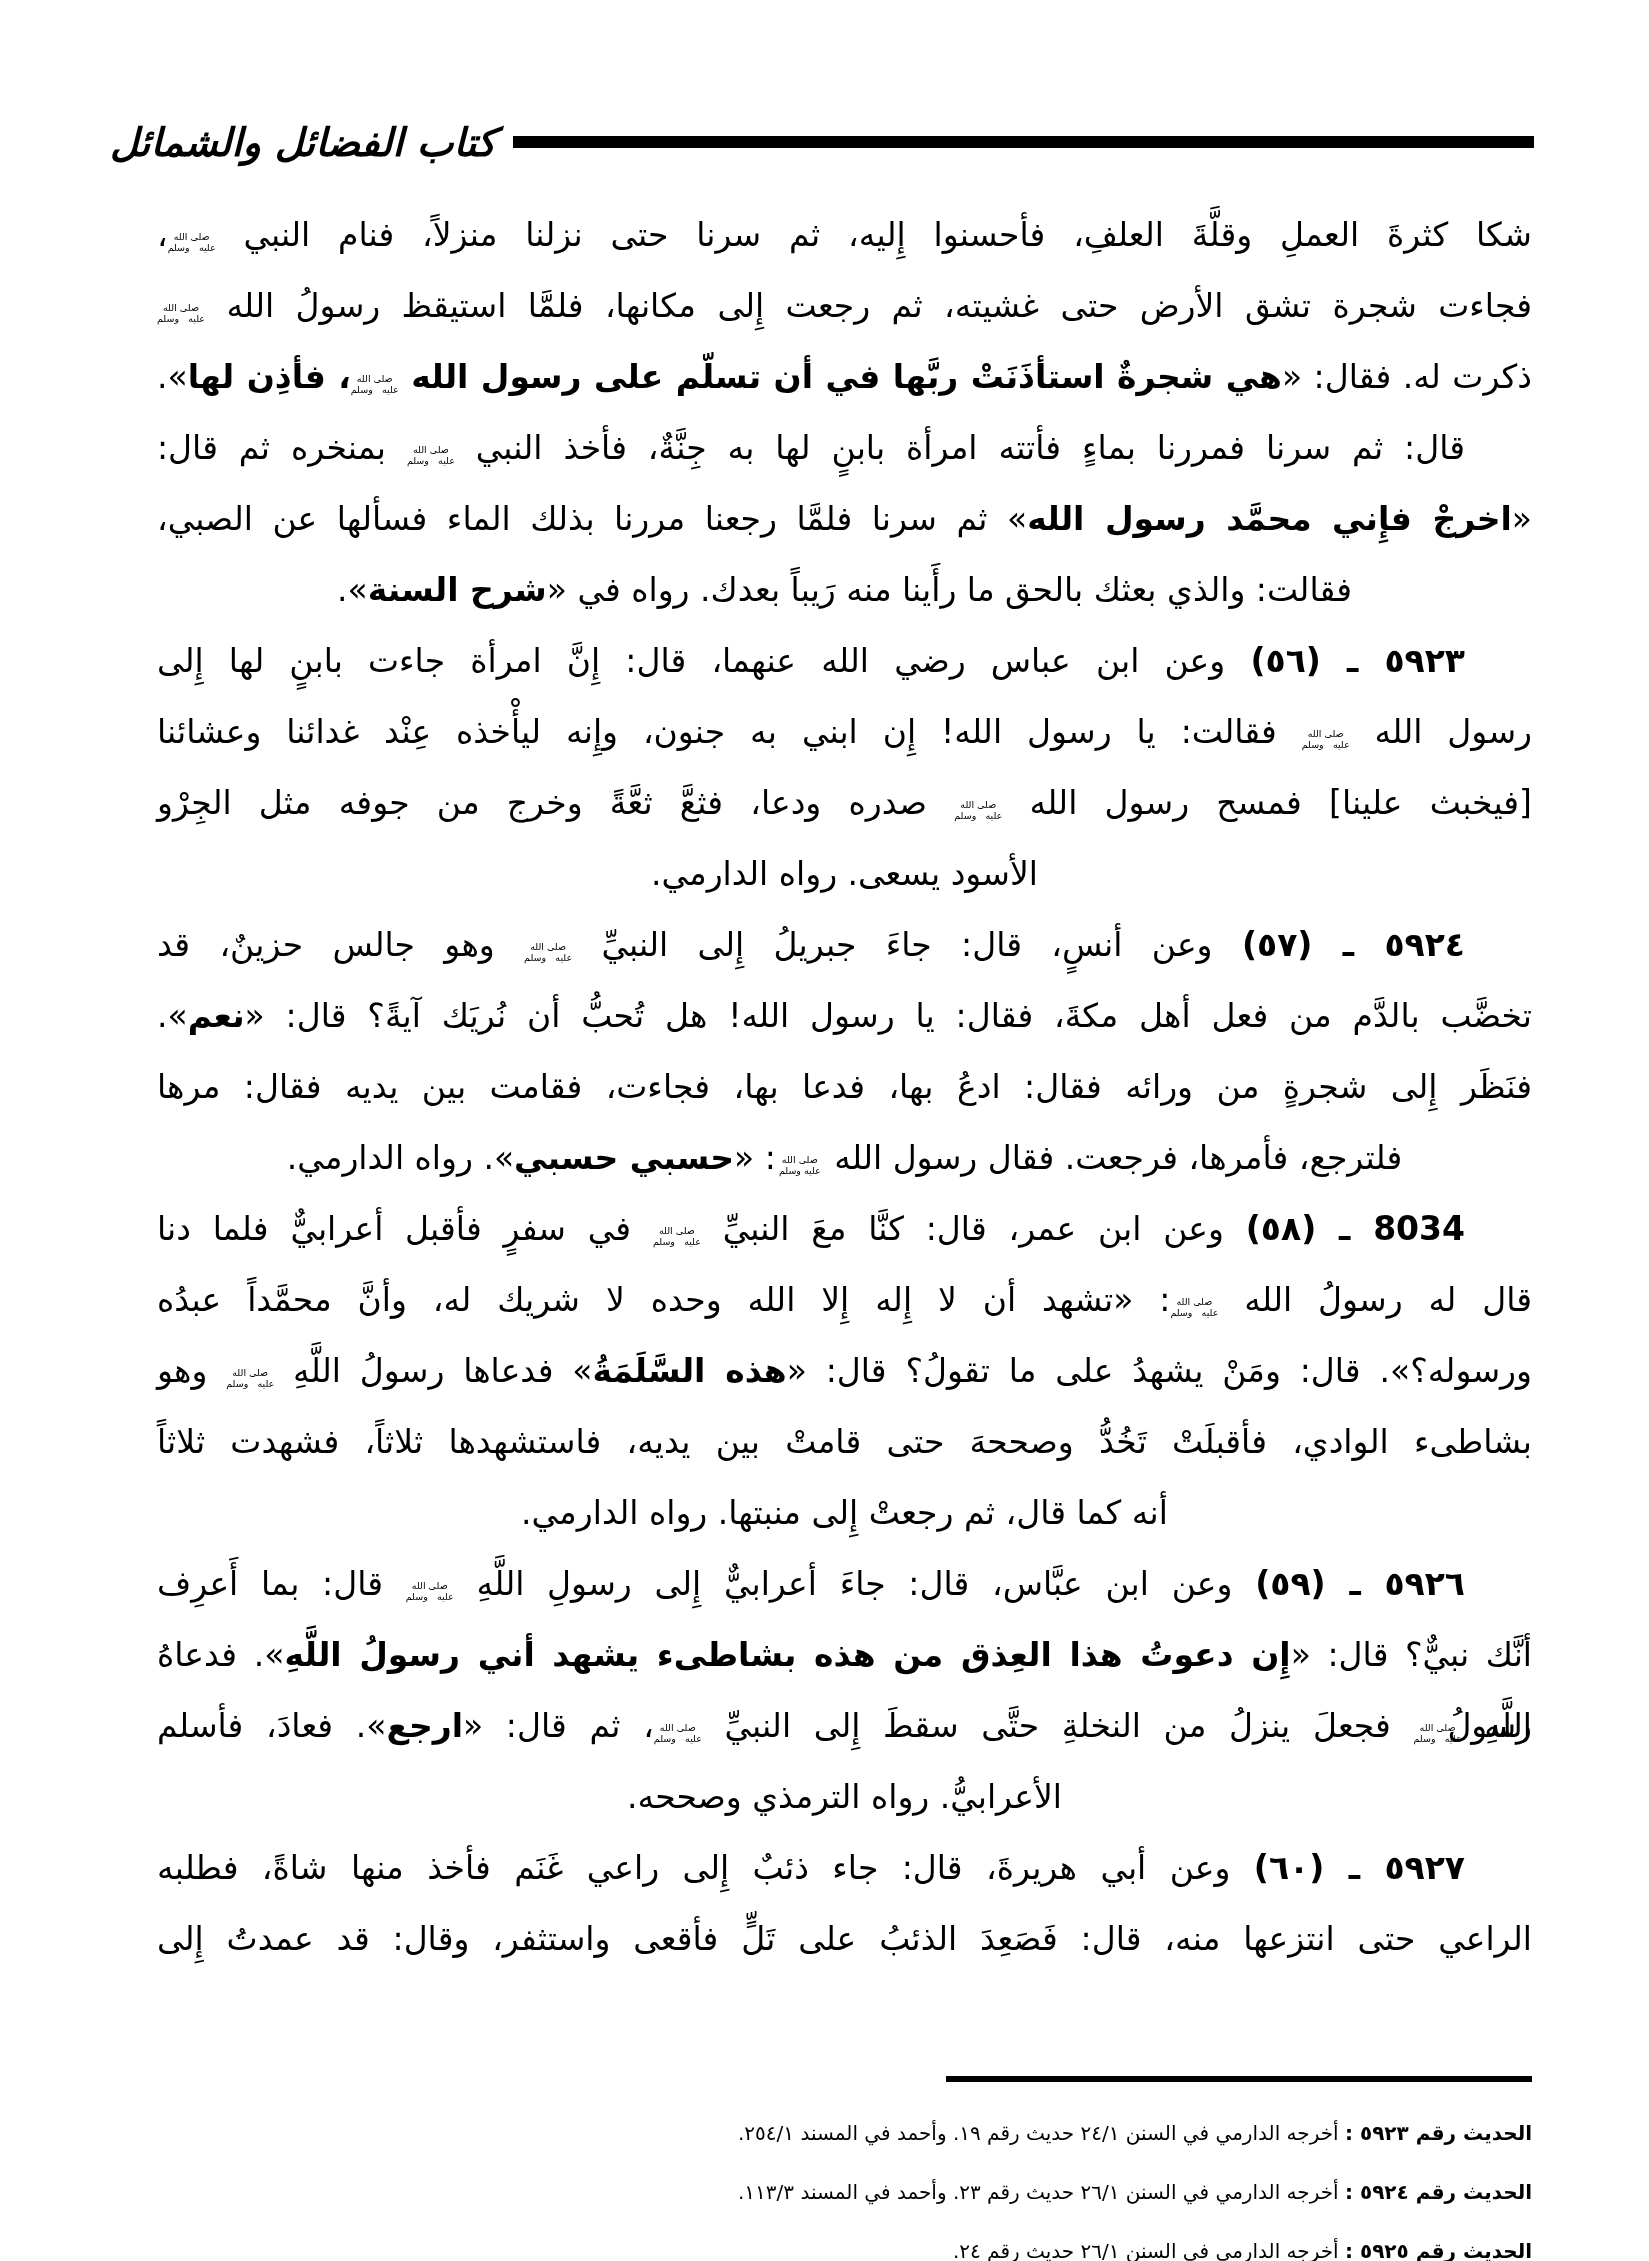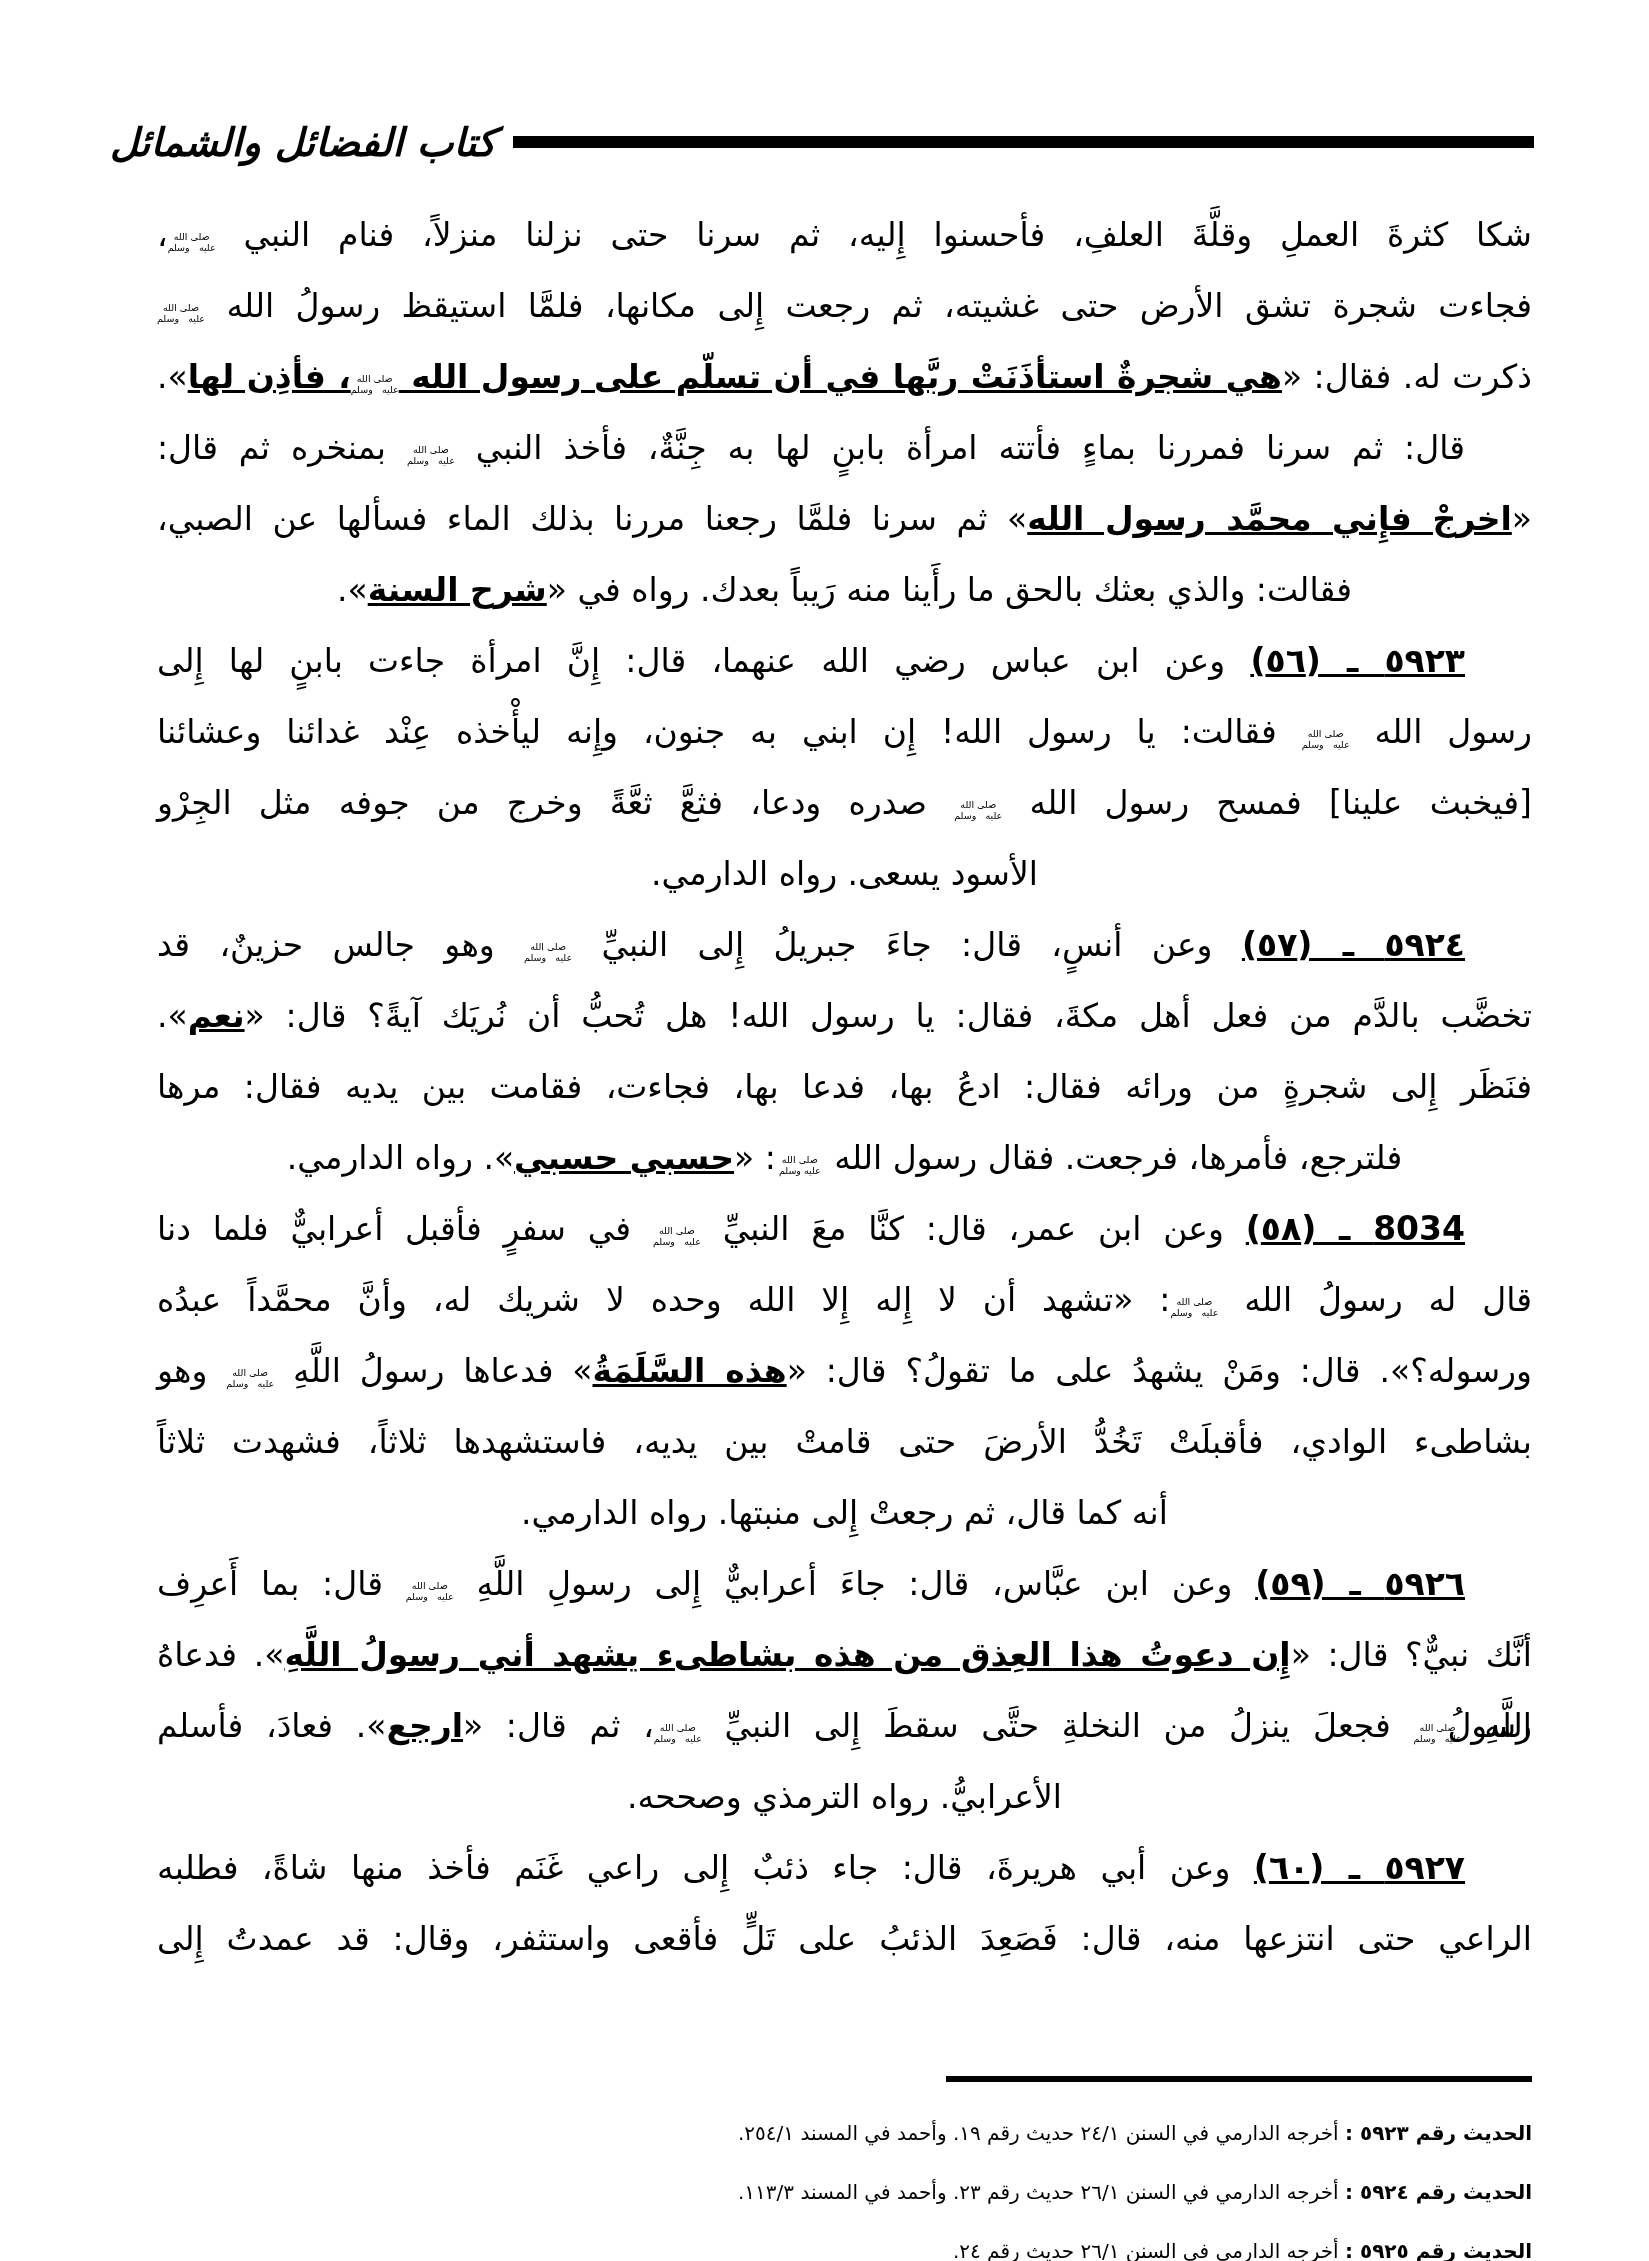--- a/index.html
+++ b/index.html
@@ -27,21 +27,21 @@
 
   
   .body { position:absolute; top:199px; right:117px; left:138px; }
   .line {
     height:71px; line-height:71px;
     font-size:33px;
     text-align:justify; text-align-last:justify;margin-left:20px;
   }
   .line.first { padding-right:67px; }
   .line.center { text-align:center; text-align-last:center; }
-  .line b { font-weight:bold;text-decoration:underline; }
+  .line b { font-weight:bold; }
 
   
   .saw {
     display:inline-block; width:48px;
     font-size:9.5px; line-height:11.3px; font-weight:normal;
     text-align:center; vertical-align:-5.4px; white-space:normal;
   }
 
   
   .fn-divider {
@@ -76,21 +76,21 @@
       <div class="line">رسول الله <span class="saw">صلى الله عليه وسلم</span> فقالت: يا رسول الله! إِن ابني به جنون، وإِنه ليأْخذه عِنْد غدائنا وعشائنا</div>
       <div class="line">[فيخبث علينا] فمسح رسول الله <span class="saw">صلى الله عليه وسلم</span> صدره ودعا، فثعَّ ثعَّةً وخرج من جوفه مثل الجِرْو</div>
       <div class="line center">الأسود يسعى. رواه الدارمي.</div>
       <div class="line first"><b>٥٩٢٤ ـ (٥٧)</b> وعن أنسٍ، قال: جاءَ جبريلُ إِلى النبيِّ <span class="saw">صلى الله عليه وسلم</span> وهو جالس حزينٌ، قد</div>
       <div class="line">تخضَّب بالدَّم من فعل أهل مكةَ، فقال: يا رسول الله! هل تُحبُّ أن نُريَك آيةً؟ قال: «<b>نعم</b>».</div>
       <div class="line">فنَظَر إِلى شجرةٍ من ورائه فقال: ادعُ بها، فدعا بها، فجاءت، فقامت بين يديه فقال: مرها</div>
       <div class="line center">فلترجع، فأمرها، فرجعت. فقال رسول الله <span class="saw">صلى الله عليه وسلم</span>: «<b>حسبي حسبي</b>». رواه الدارمي.</div>
       <div class="line first"><b>8034 ـ (٥٨)</b> وعن ابن عمر، قال: كنَّا معَ النبيِّ <span class="saw">صلى الله عليه وسلم</span> في سفرٍ فأقبل أعرابيٌّ فلما دنا</div>
       <div class="line">قال له رسولُ الله <span class="saw">صلى الله عليه وسلم</span>: «تشهد أن لا إِله إِلا الله وحده لا شريك له، وأنَّ محمَّداً عبدُه</div>
       <div class="line">ورسوله؟». قال: ومَنْ يشهدُ على ما تقولُ؟ قال: «<b>هذه السَّلَمَةُ</b>» فدعاها رسولُ اللَّهِ <span class="saw">صلى الله عليه وسلم</span> وهو</div>
-      <div class="line">بشاطىء الوادي، فأقبلَتْ تَخُدُّ الأرضَ حتى قامتْ بين يديه، فاستشهدها ثلاثاً، فشهدت ثلاثاً</div>
+      <div class="line">بشاطىء الوادي، فأقبلَتْ تَخُدُّ وصححهَ حتى قامتْ بين يديه، فاستشهدها ثلاثاً، فشهدت ثلاثاً</div>
       <div class="line center">أنه كما قال، ثم رجعتْ إِلى منبتها. رواه الدارمي.</div>
       <div class="line first"><b>٥٩٢٦ ـ (٥٩)</b> وعن ابن عبَّاس، قال: جاءَ أعرابيٌّ إِلى رسولِ اللَّهِ <span class="saw">صلى الله عليه وسلم</span> قال: بما أَعرِف</div>
       <div class="line">أنَّك نبيٌّ؟ قال: «<b>إِن دعوتُ هذا العِذق من هذه بشاطىء يشهد أني رسولُ اللَّهِ</b>». فدعاهُ رسولُ</div>
       <div class="line">اللَّهِ <span class="saw">صلى الله عليه وسلم</span> فجعلَ ينزلُ من النخلةِ حتَّى سقطَ إِلى النبيِّ <span class="saw">صلى الله عليه وسلم</span>، ثم قال: «<b>ارجع</b>». فعادَ، فأسلم</div>
       <div class="line center">الأعرابيُّ. رواه الترمذي وصححه.</div>
       <div class="line first"><b>٥٩٢٧ ـ (٦٠)</b> وعن أبي هريرةَ، قال: جاء ذئبٌ إِلى راعي غَنَم فأخذ منها شاةً، فطلبه</div>
       <div class="line">الراعي حتى انتزعها منه، قال: فَصَعِدَ الذئبُ على تَلٍّ فأقعى واستثفر، وقال: قد عمدتُ إِلى</div>
     </main>
 
   <div class="fn-divider"></div>

